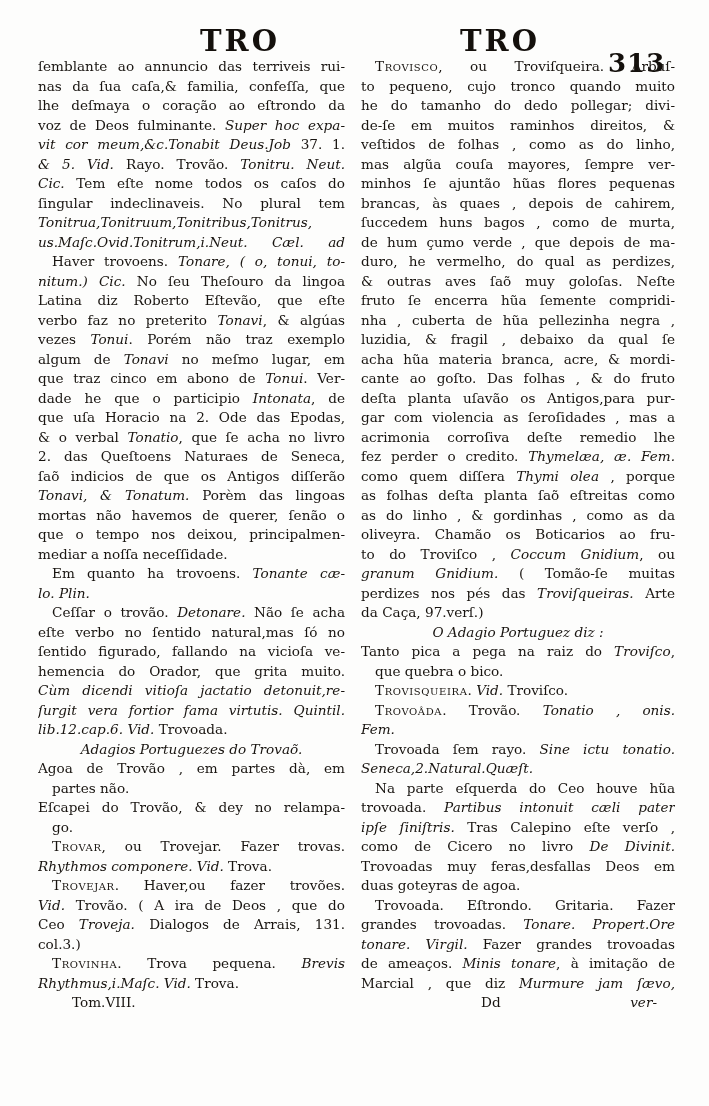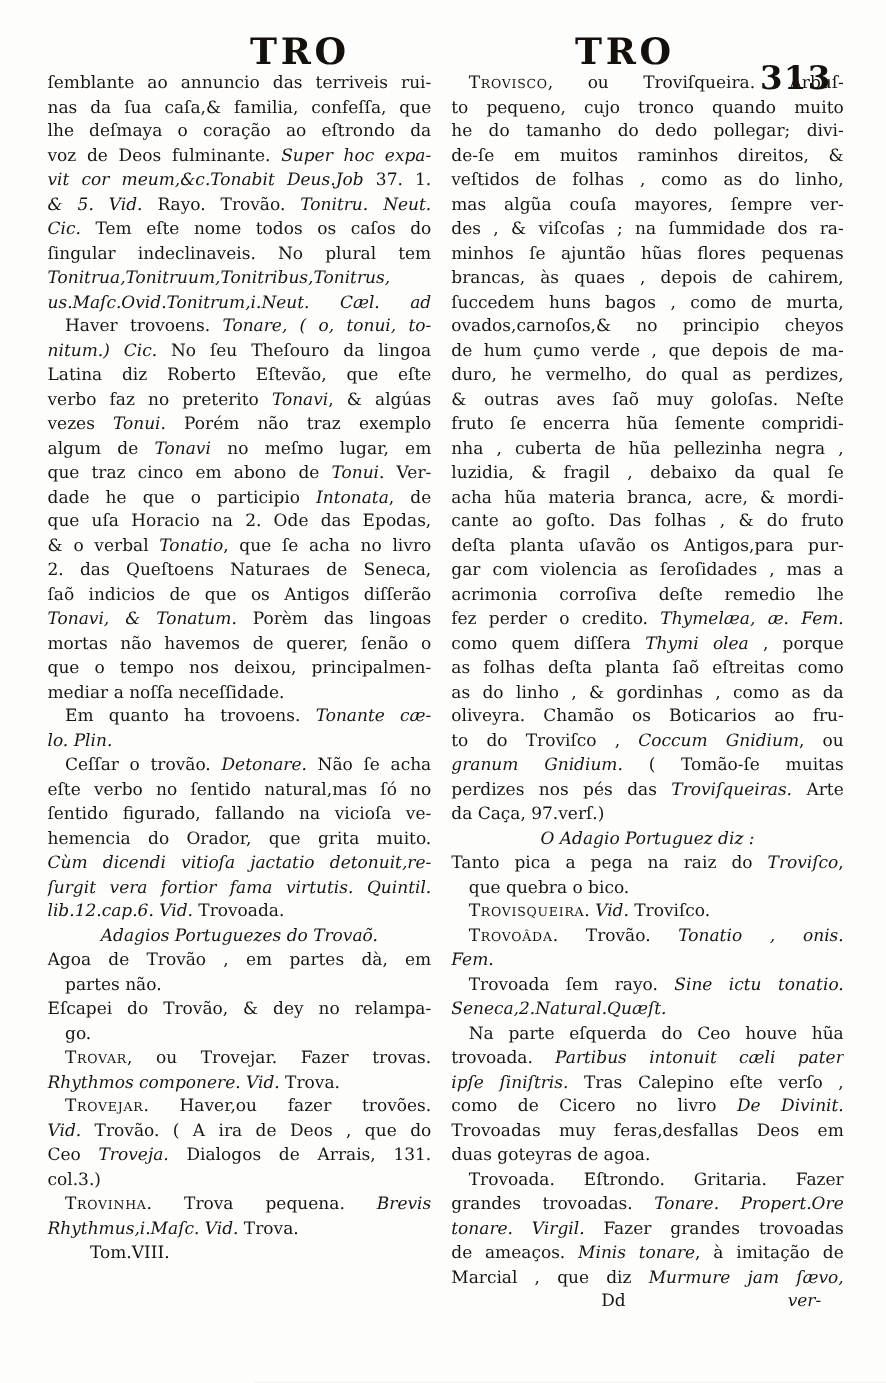--- a/index.html
+++ b/index.html
@@ -112,25 +112,23 @@
         <div class="line l"><span class="sg-i">Rhythmus,i.Maſc. </span><span class="sg-i">Vid. </span><span class="sg-r">Trova.</span></div>
         <div class="line l ind3"><span class="sg-r">Tom.VIII.</span></div>
       </div>
     <div class="col right" id="col-right">
         <div class="line j ind1"><span class="sg-sc">Trovisco</span><span class="sg-r">, ou Troviſqueira. </span><span class="sg-r">Arbuſ-</span></div>
         <div class="line j"><span class="sg-r">to pequeno, cujo tronco quando muito</span></div>
         <div class="line j"><span class="sg-r">he do tamanho do dedo pollegar; divi-</span></div>
         <div class="line j"><span class="sg-r">de-ſe em muitos raminhos direitos, &amp;</span></div>
         <div class="line j"><span class="sg-r">veſtidos de folhas , como as do linho,</span></div>
         <div class="line j"><span class="sg-r">mas algũa couſa mayores, ſempre ver-</span></div>
-        <div class="line j"><span class="sg-r">des , &amp; viſcoſas ; na ſummidade dos ra-</span></div>
         <div class="line j"><span class="sg-r">minhos ſe ajuntão hũas flores pequenas</span></div>
         <div class="line j"><span class="sg-r">brancas, às quaes , depois de cahirem,</span></div>
         <div class="line j"><span class="sg-r">ſuccedem huns bagos , como de murta,</span></div>
-        <div class="line j"><span class="sg-r">ovados,carnoſos,&amp; no principio cheyos</span></div>
         <div class="line j"><span class="sg-r">de hum çumo verde , que depois de ma-</span></div>
         <div class="line j"><span class="sg-r">duro, he vermelho, do qual as perdizes,</span></div>
         <div class="line j"><span class="sg-r">&amp; outras aves ſaõ muy goloſas.  Neſte</span></div>
         <div class="line j"><span class="sg-r">fruto ſe encerra hũa ſemente compridi-</span></div>
         <div class="line j"><span class="sg-r">nha , cuberta de hũa  pellezinha negra ,</span></div>
         <div class="line j"><span class="sg-r">luzidia,  &amp; fragil , debaixo da qual ſe</span></div>
         <div class="line j"><span class="sg-r">acha hũa materia branca, acre, &amp; mordi-</span></div>
         <div class="line j"><span class="sg-r">cante ao goſto. Das folhas , &amp;  do fruto</span></div>
         <div class="line j"><span class="sg-r">deſta planta uſavão os Antigos,para pur-</span></div>
         <div class="line j"><span class="sg-r">gar com violencia as ſeroſidades , mas a</span></div>

